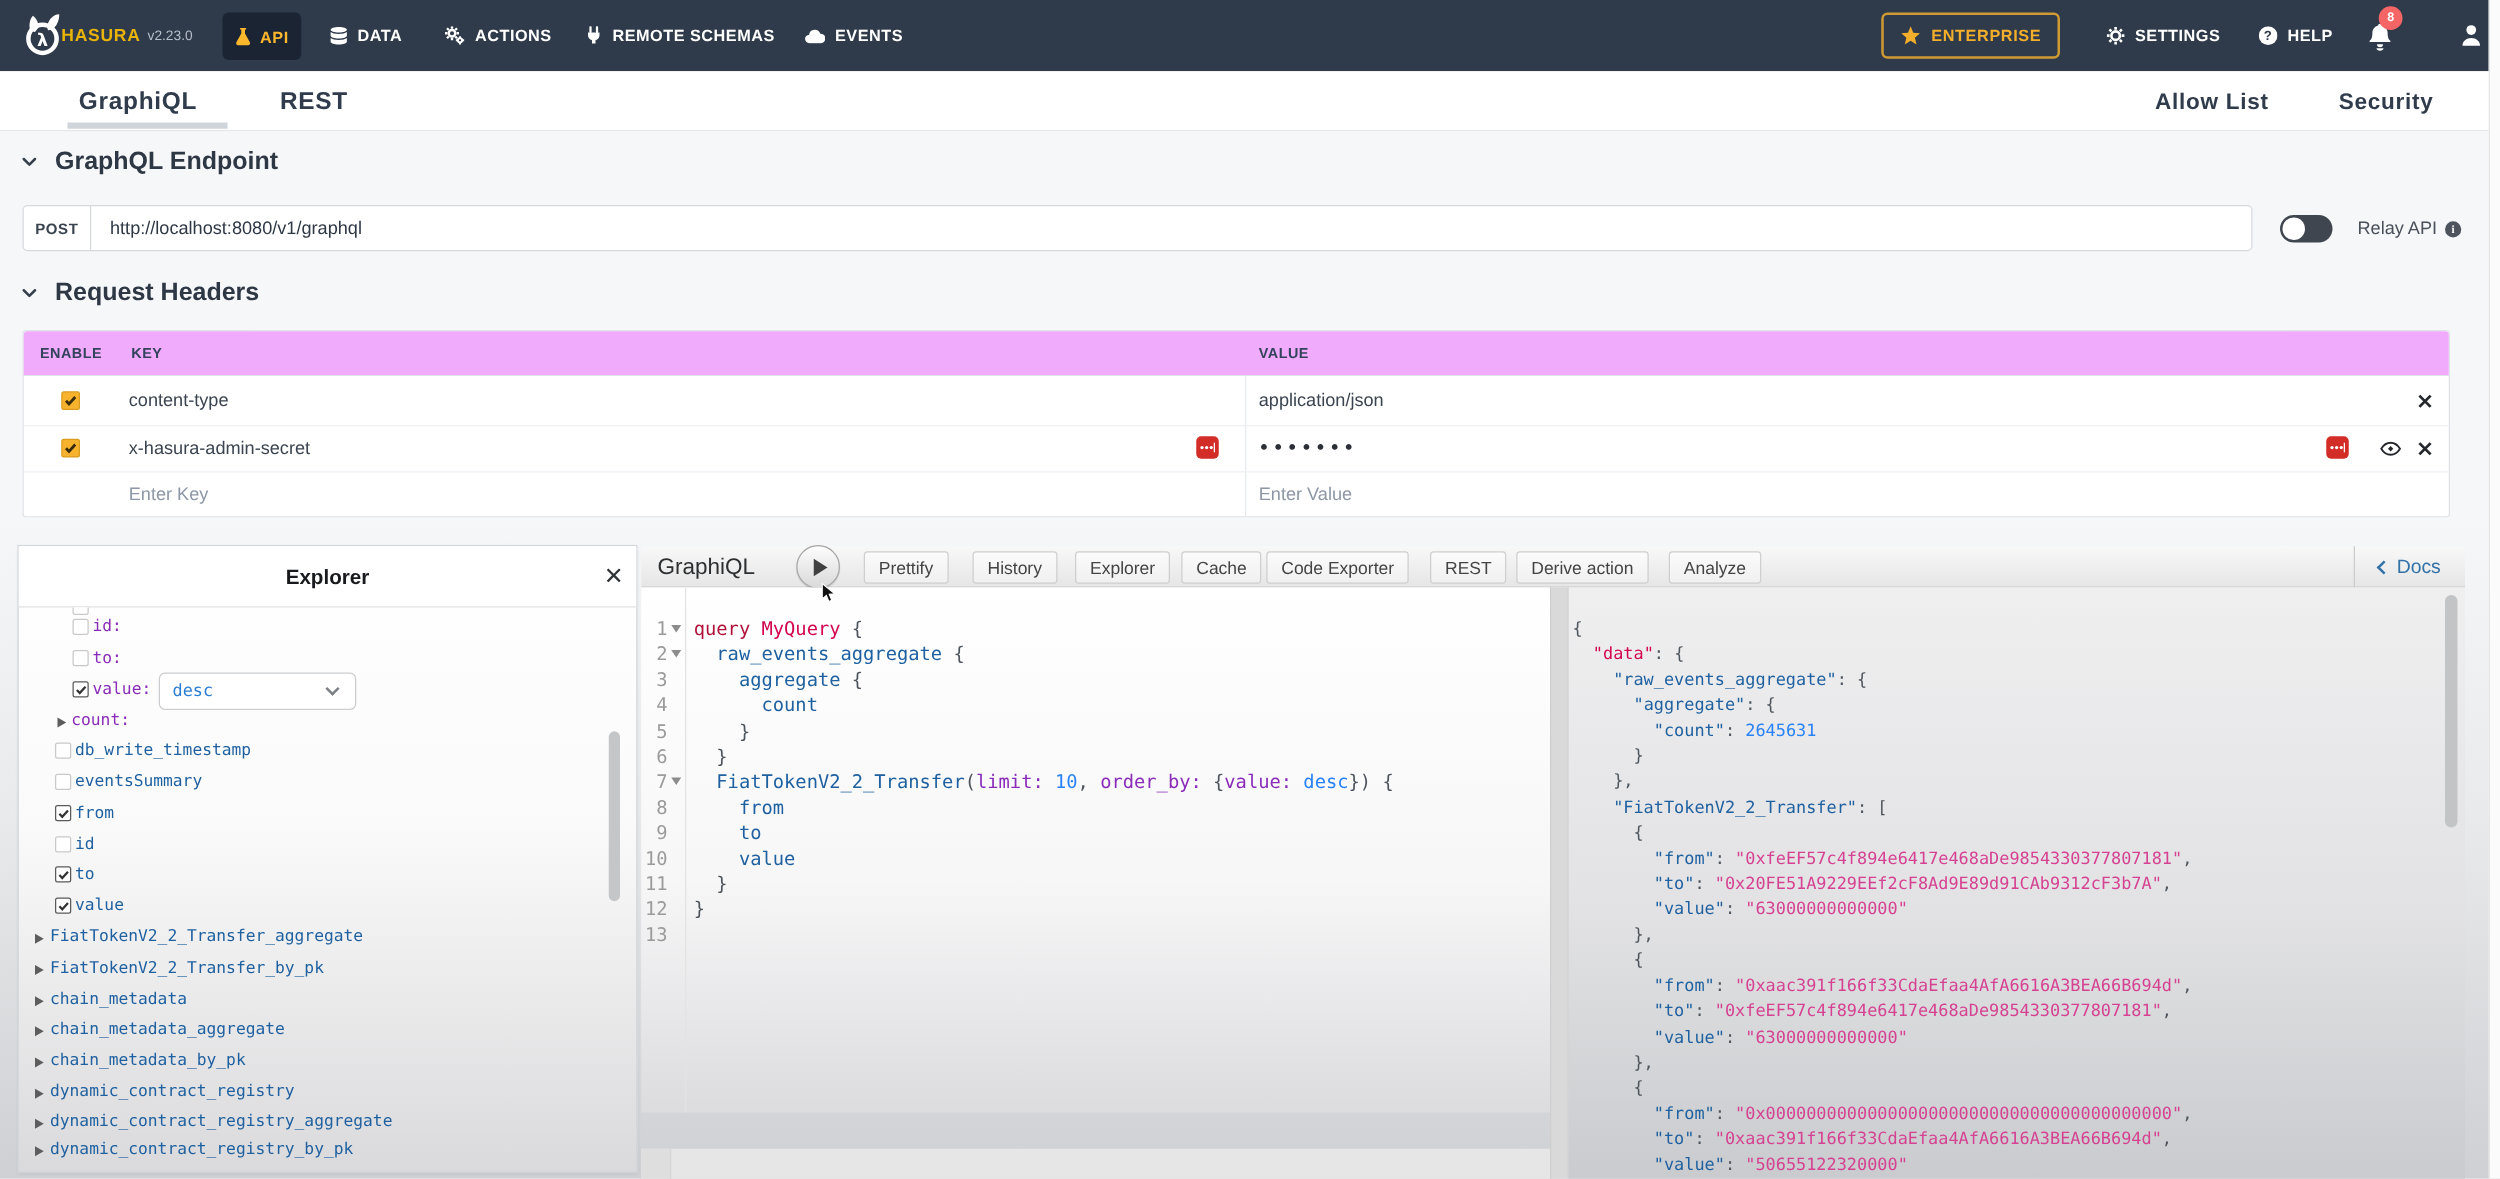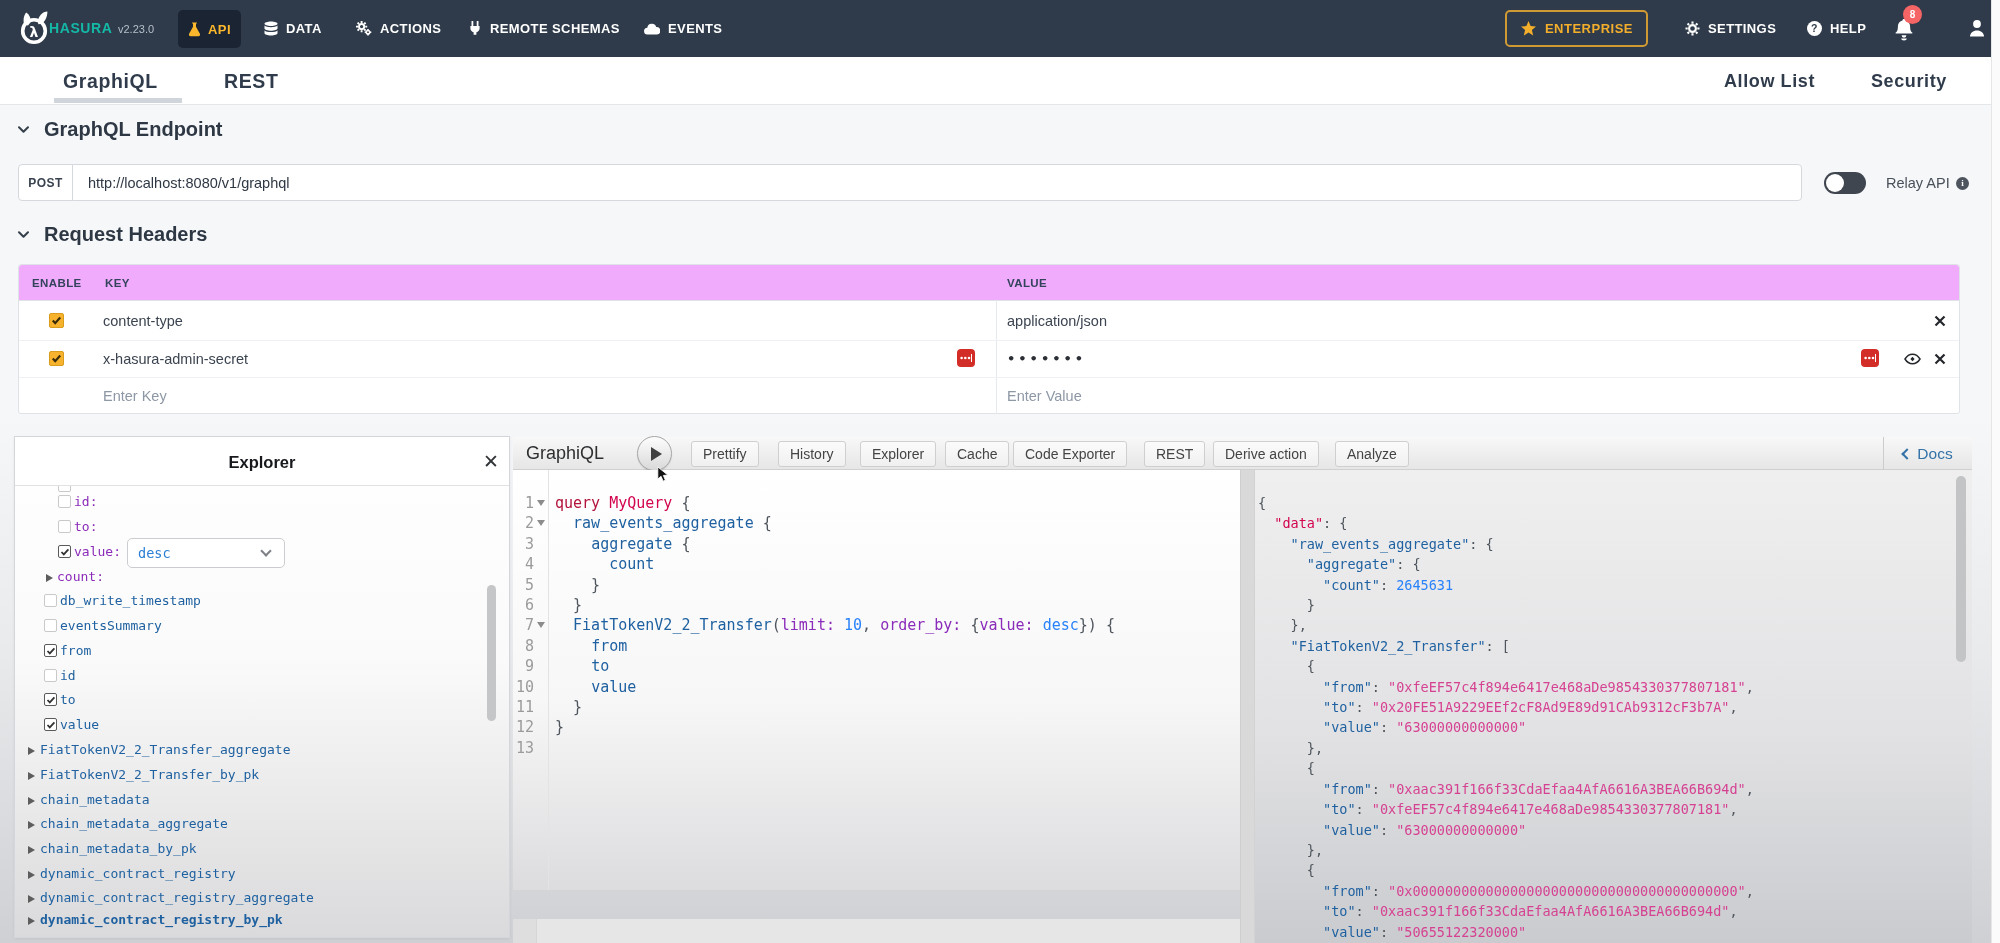--- a/index.html
+++ b/index.html
@@ -2,21 +2,21 @@
 <html><head>
 <meta charset="utf-8">
 <style>
 *{margin:0;padding:0;box-sizing:border-box}
 html,body{width:2000px;height:943px;overflow:hidden}
 body{font-family:"Liberation Sans",sans-serif;background:#f6f7f9;position:relative;-webkit-font-smoothing:antialiased}
 svg{display:block}
 
 #navbar{position:absolute;left:0;top:0;width:1991px;height:57px;background:#2f3b4a}
 .brand-logo{position:absolute;left:20px;top:8px}
-.brand-name{position:absolute;left:49px;top:0;height:61px;line-height:57px;color:#14b8a6;font-size:14px;font-weight:bold;letter-spacing:.6px}
+.brand-name{position:absolute;left:49px;top:0;height:61px;line-height:57px;color:#eab308;font-size:14px;font-weight:bold;letter-spacing:.6px}
 .brand-version{position:absolute;left:118px;top:0;height:57px;line-height:59px;color:#b6bfca;font-size:11px}
 .nav-item{position:absolute;top:0;height:57px;display:flex;align-items:center;gap:8px;color:#fff;font-size:13px;font-weight:bold;letter-spacing:.4px}
 .nav-item .ni{display:flex;align-items:center;justify-content:center}
 #nav-api{left:178px;top:10px;height:38px;width:63px;background:#1b2432;border-radius:5px;justify-content:center;gap:7px;color:#fbb82d}
 #nav-data{left:264px}
 #nav-actions{left:356px}
 #nav-remote{left:468px}
 #nav-events{left:644px}
 #nav-enterprise{position:absolute;left:1505px;top:10px;width:143px;height:37px;border:2px solid #cf9a33;border-radius:5px;display:flex;align-items:center;justify-content:center;gap:8px;color:#f3ae2b;font-size:13px;font-weight:bold;letter-spacing:.5px}
 #nav-settings{left:1685px}
@@ -405,21 +405,21 @@
           <div class="ex-row" style="top: 377px; left: 0px; height: 24px;">
             <span class="ex-arrow" style="position:absolute;left:13px;top:8px"></span>
             <span class="ex-label-field" style="position: absolute; left: 25px; top: 3px; text-align: center;">dynamic_contract_registry</span>
           </div>
           <div class="ex-row" style="top: 401px; left: 0px; height: 24px;">
             <span class="ex-arrow" style="position:absolute;left:13px;top:8px"></span>
             <span class="ex-label-field" style="position: absolute; left: 25px; top: 3px;">dynamic_contract_registry_aggregate</span>
           </div>
           <div class="ex-row" style="top: 423px; left: 0px; height: 24px;">
             <span class="ex-arrow" style="position:absolute;left:13px;top:8px"></span>
-            <span class="ex-label-field" style="position: absolute; left: 25px; top: 3px; font-weight: bold;">dynamic_contract_registry_by_pk</span>
+            <span class="ex-label-field" style="position: absolute; left: 25px; top: 3px;">dynamic_contract_registry_by_pk</span>
           </div>
         </div>
     <div id="explorer-scrollthumb"></div>
   </div>
 
   <div id="gql-pane">
     <div id="gql-topbar">
       <div id="gql-title">GraphiQL</div>
       <div id="gql-play">
             <span class="tri"></span>

